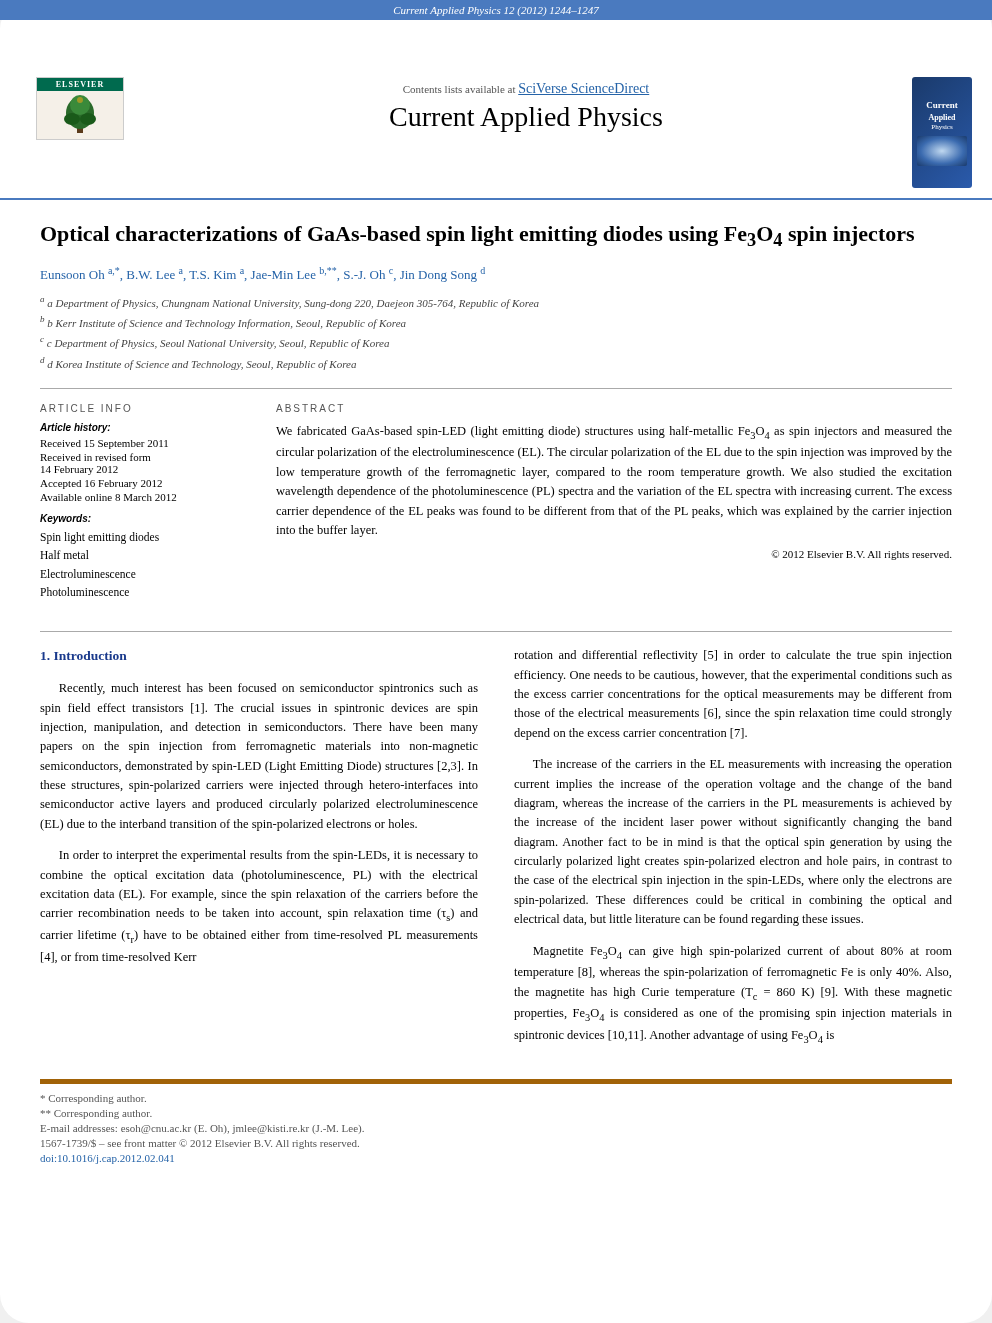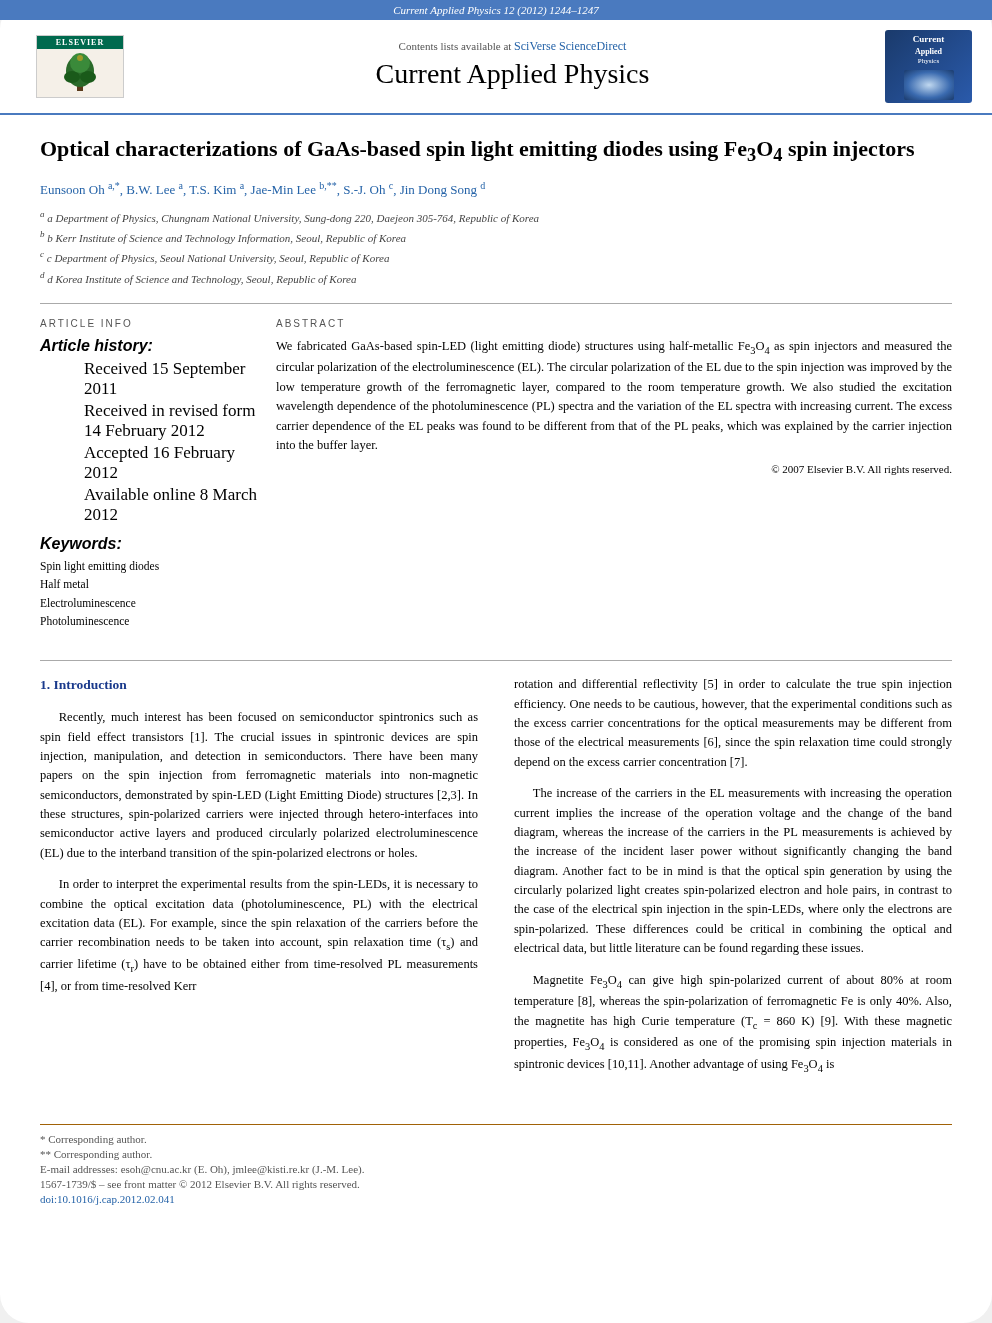--- a/index.html
+++ b/index.html
@@ -44,21 +44,22 @@
       flex: 1;
       text-align: center;
     }
     .journal-header-center .available-line {
       font-size: 11px;
       color: #555;
       margin-bottom: 4px;
     }
     .journal-header-center .sciverse-link {
       color: #2563a8;
-      font-size: 12px;
+      font-size: 14px;
+      text-decoration: underline;
     }
     .journal-header-center .journal-title {
       font-size: 28px;
       font-weight: normal;
       color: #000;
       font-family: 'Times New Roman', serif;
       margin: 4px 0;
     }
     .journal-header-center .homepage-line {
       font-size: 11px;
@@ -121,32 +122,31 @@
       letter-spacing: 2px;
       color: #555;
       text-transform: uppercase;
       margin-bottom: 8px;
       font-family: Arial, sans-serif;
     }
     .article-info-col .info-section {
       margin-bottom: 10px;
     }
     .article-info-col .info-label {
-      font-size: 16px;
+      font-size: 10px;
       font-style: italic;
       font-weight: bold;
       color: #000;
       margin-bottom: 4px;
       font-family: Arial, sans-serif;
     }
     .article-info-col .info-line {
-      font-size: 17px;
+      font-size: 11px;
       color: #000;
       margin-bottom: 2px;
-      margin-left: 44px;
     }
     .keywords-list {
       font-size: 11.5px;
       color: #000;
       line-height: 1.6;
     }
     .abstract-text {
       font-size: 12.5px;
       line-height: 1.55;
       color: #000;
@@ -181,22 +181,22 @@
     .body-col p {
       margin-bottom: 8px;
     }
     .body-col .indent-p {
       text-indent: 1.5em;
       margin-top: 12px;
     }
 
     
     .article-footer {
-      border-top: 1px solid #a16207;
-      margin: 20px 40px 0;
+      border-top: 5px solid #a16207;
+      margin: 4px 40px 0;
       padding: 8px 0;
       font-size: 11px;
       color: #555;
     }
     .footnote-line {
       margin-bottom: 3px;
       font-size: 11px;
     }
     .doi-line {
       font-size: 11px;
@@ -224,32 +224,33 @@
       justify-content: center;
       padding: 4px;
     }
     .els-tree {
       width: 60px;
       height: 40px;
     }
 
     
     .right-logo-box {
-      width: 87px;
+      width: 60px;
       background: linear-gradient(135deg, #1a3a6b 0%, #2a5aab 100%);
       display: flex;
       flex-direction: column;
       align-items: center;
       justify-content: center;
       border-radius: 3px;
-      padding: 3px;
+      padding: 22px;
       color: #fff;
       text-align: center;
       font-size: 7.5px;
       line-height: 1.4;
+      margin-top: 47px;
     }
     .right-logo-box .rl-current {
       font-size: 9px;
       font-weight: bold;
     }
     .right-logo-box .rl-applied {
       font-size: 8px;
       font-weight: bold;
     }
     .right-logo-box .rl-physics {
@@ -353,21 +354,21 @@
             <div>Photoluminescence</div>
           </div>
         </div>
       </div>
 
       <div class="abstract-col">
         <div class="col-header">ABSTRACT</div>
         <div class="abstract-text">
           We fabricated GaAs-based spin-LED (light emitting diode) structures using half-metallic Fe<sub>3</sub>O<sub>4</sub> as spin injectors and measured the circular polarization of the electroluminescence (EL). The circular polarization of the EL due to the spin injection was improved by the low temperature growth of the ferromagnetic layer, compared to the room temperature growth. We also studied the excitation wavelength dependence of the photoluminescence (PL) spectra and the variation of the EL spectra with increasing current. The excess carrier dependence of the EL peaks was found to be different from that of the PL peaks, which was explained by the carrier injection into the buffer layer.
         </div>
-        <div class="abstract-copyright">© 2007 Elsevier B.V. All rights reserved.</div>
+        <div class="abstract-copyright">© 2012 Elsevier B.V. All rights reserved.</div>
       </div>
     </div>
 
     <hr class="section-divider">
 
     <div class="body-columns">
 
       <div class="body-col">
         <div class="section-heading">1. Introduction</div>
 

